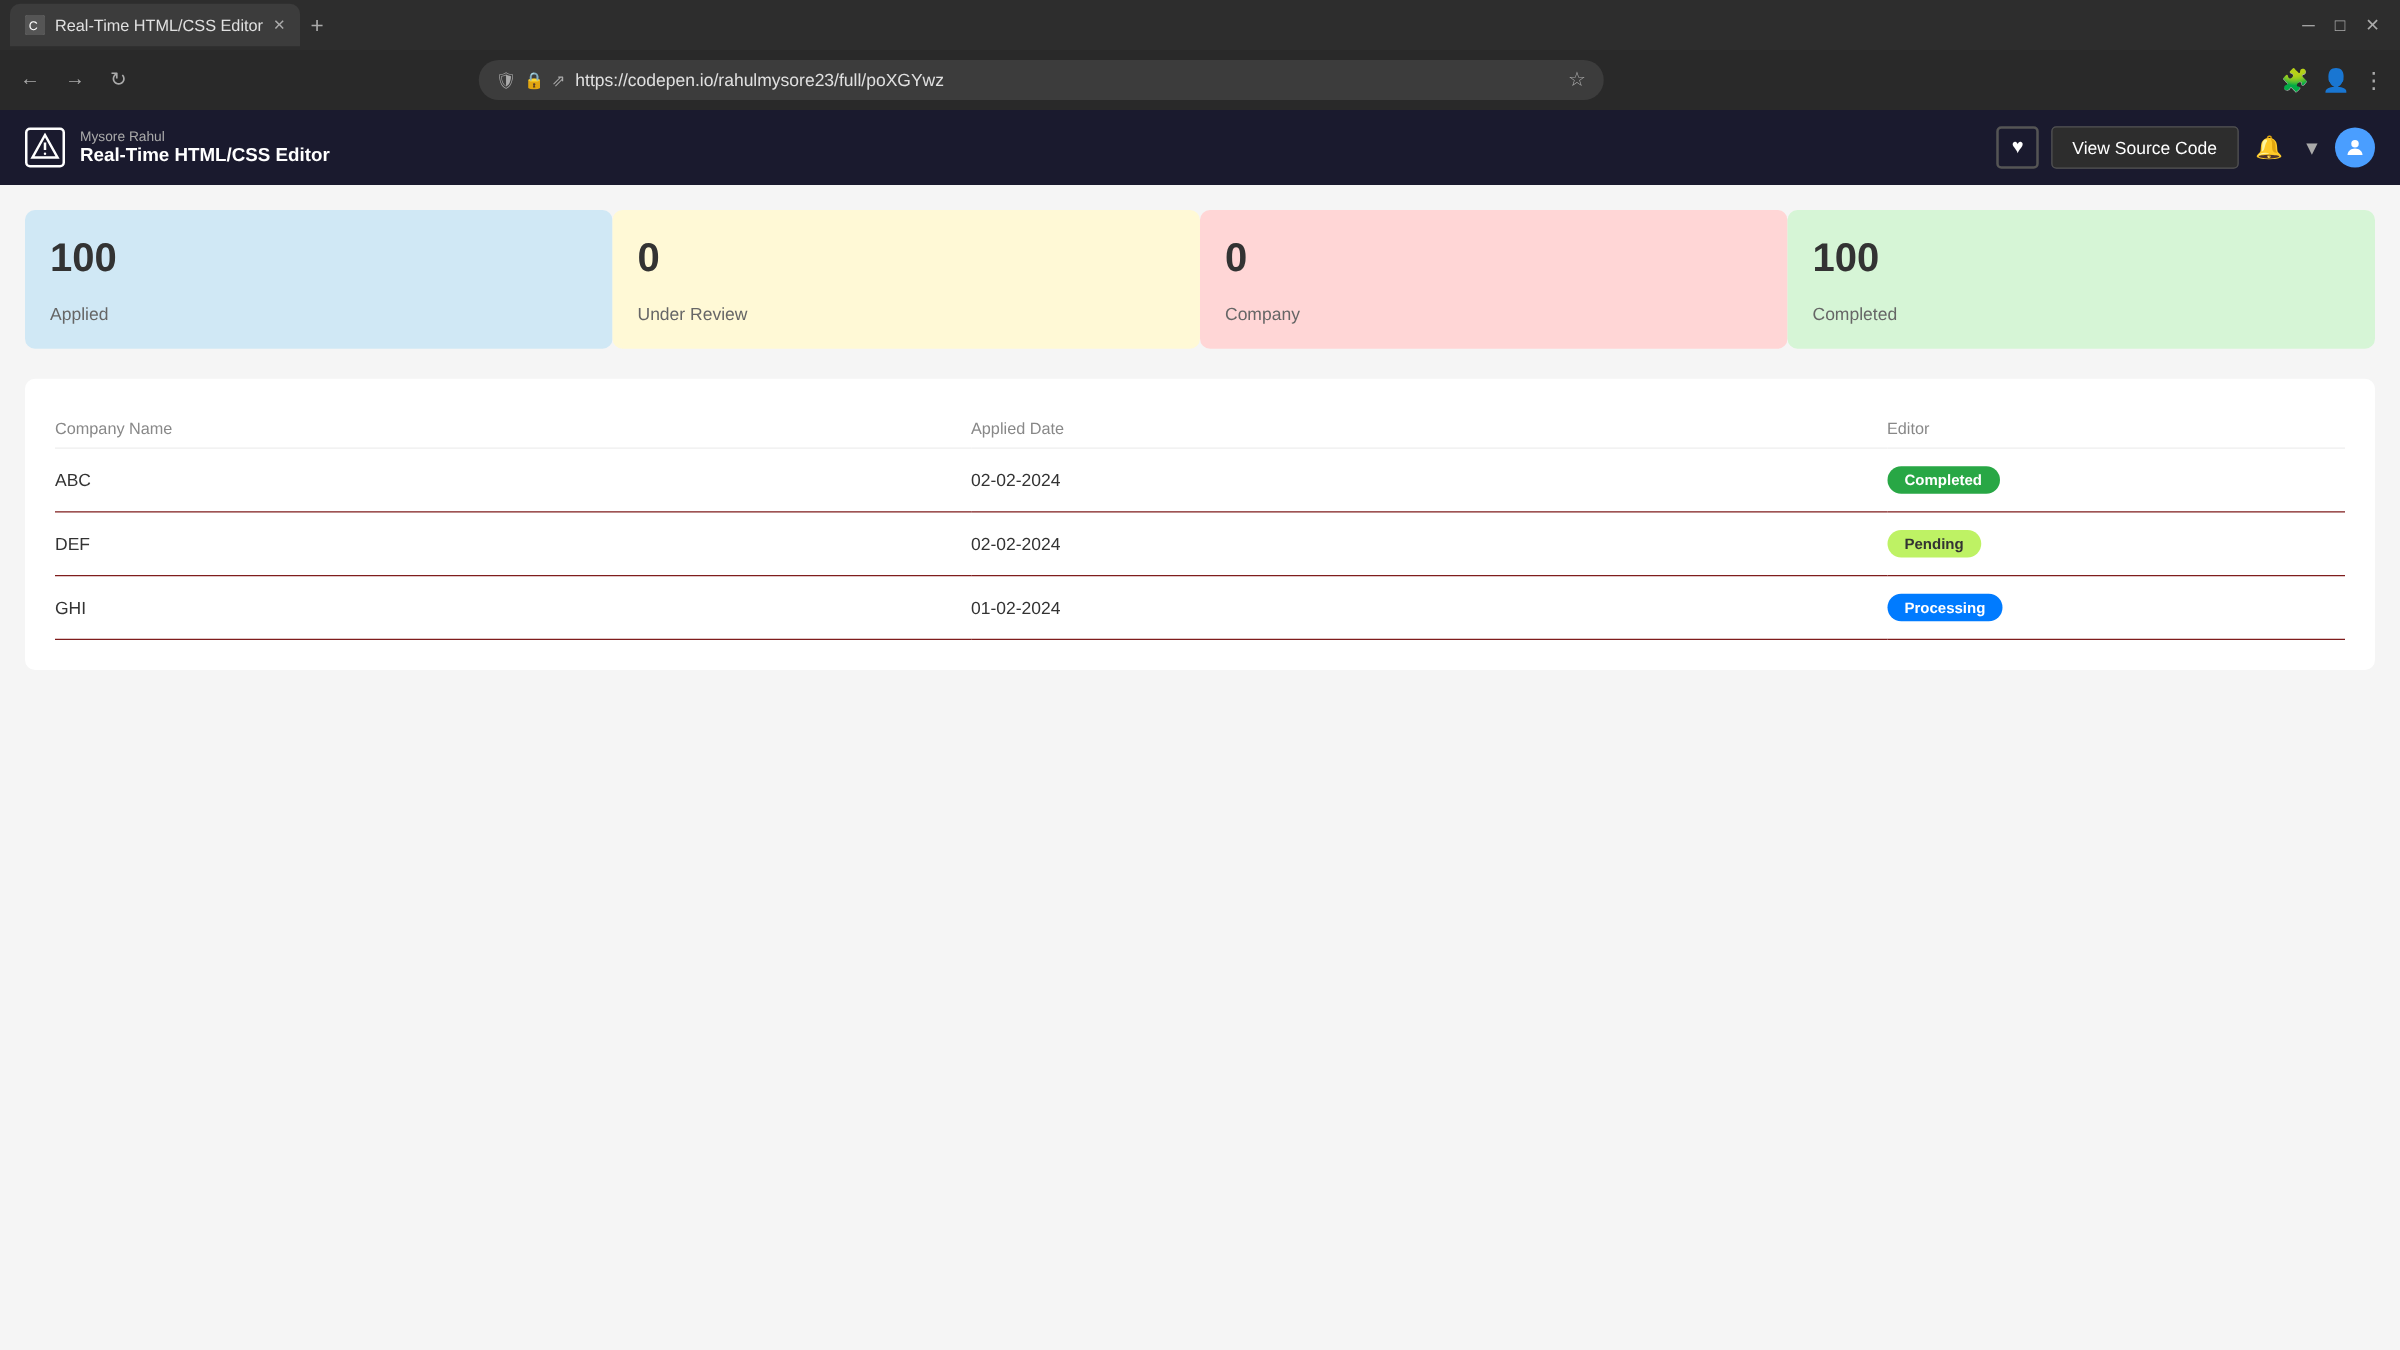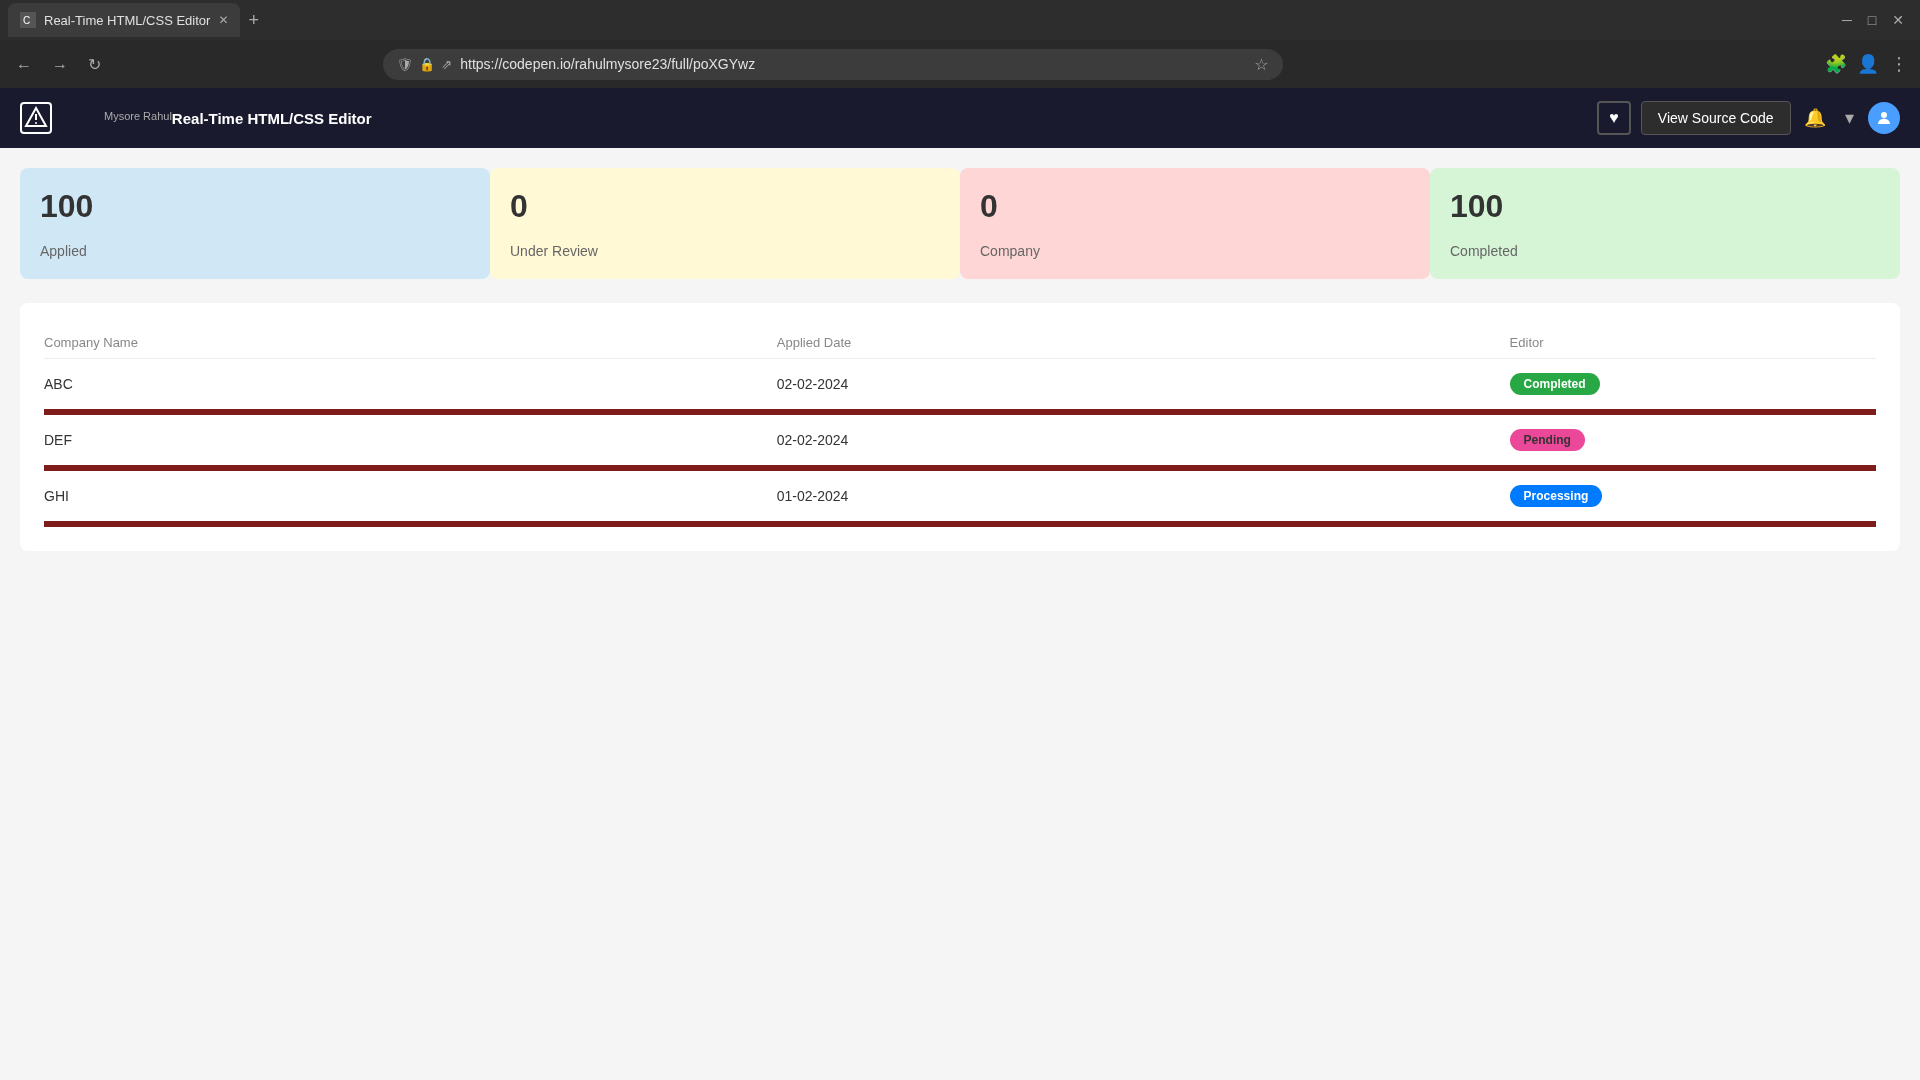--- a/index.html
+++ b/index.html
@@ -160,22 +160,21 @@
       border-radius: 4px;
       display: flex;
       align-items: center;
       justify-content: center;
       font-size: 16px;
       color: white;
     }
 
     .logo-text {
       display: flex;
-      flex-direction: row;
-      margin-left: 40px;
+      flex-direction: column;
     }
 
     .logo-top {
       font-size: 11px;
       color: #aaa;
     }
 
     .logo-bottom {
       font-size: 15px;
       font-weight: bold;
@@ -292,36 +291,36 @@
       text-align: left;
       color: #888;
       font-size: 13px;
       font-weight: normal;
       padding: 8px 0;
       border-bottom: 1px solid #eee;
     }
 
     .table td {
       padding: 14px 0;
-      border-bottom: 6px solid #7f1d1d;
+      border-bottom: 1px solid #7f1d1d;
       font-size: 14px;
       color: #333;
     }
 
     .status-badge {
       display: inline-block;
       padding: 4px 14px;
       border-radius: 20px;
       font-size: 12px;
       font-weight: bold;
       color: white;
     }
 
     .status-completed { background: #28a745; }
-    .status-pending { background: #ec4899; color: #333; }
+    .status-pending { background: #bef264; color: #333; }
     .status-processing { background: #007bff; }
 
     .col-company { width: 40%; }
     .col-date { width: 40%; }
     .col-status { width: 20%; }
   </style>
 </head>
 <body>
 
 <div class="browser-chrome">

